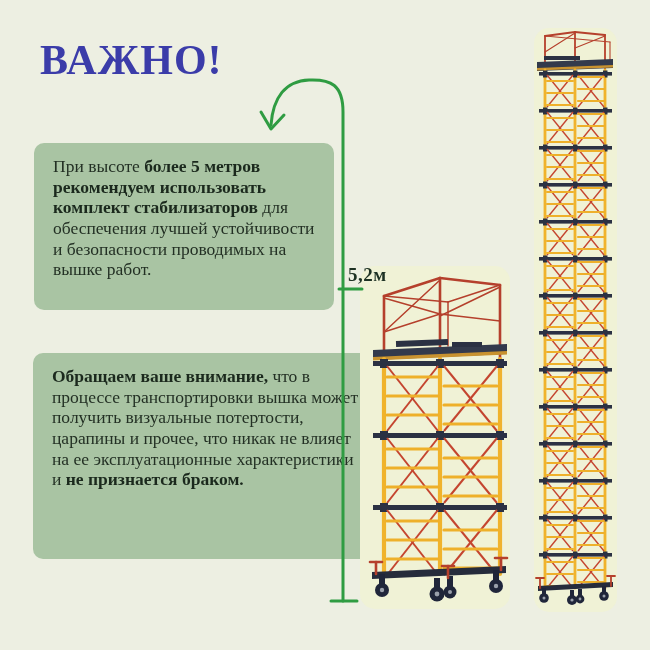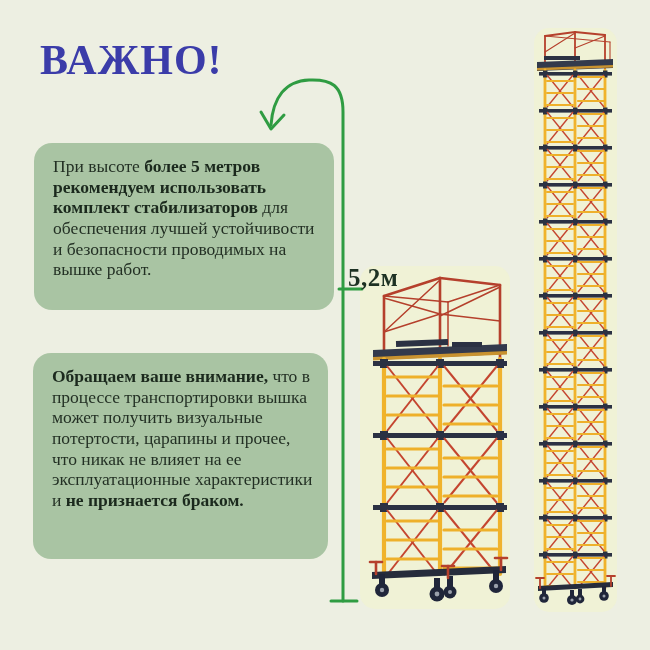--- a/index.html
+++ b/index.html
@@ -9,32 +9,32 @@
     font-family:Liberation Serif, serif;
   }
   .page-title{
     position:absolute;left:40px;top:36px;margin:0;
     font-size:42px;font-weight:800;letter-spacing:1px;
     color:#3b3ca9;
   }
   .overlay{position:absolute;left:0;top:0;pointer-events:none;}
   .note-card{
     position:absolute;box-sizing:border-box;
-    background:#a9c4a3;border-radius:18px;
+    background:#a9c4a3;border-radius:10px;
     color:#233024;
     padding:13px 15px 20px 19px;
   }
   .note-card p{margin:0;font-size:17.5px;line-height:1.18;font-weight:500;}
   .note-card b{font-weight:800;color:#1b291d;}
   .card-stabilizers{left:34px;top:143px;width:300px;min-height:167px;}
-  .card-transport{left:33px;top:353px;width:295px;min-height:206px;}
+  .card-transport{left:33px;top:353px;width:349px;min-height:206px;}
   .footnote{margin-top:10px !important;font-size:12.5px !important;font-weight:600 !important;line-height:1.1 !important;}
   .height-label{
     position:absolute;left:348px;top:264px;
-    font-size:25px;font-weight:800;color:#1d3123;letter-spacing:0.5px;
+    font-size:19px;font-weight:800;color:#1d3123;letter-spacing:0.5px;
   }
   .tower-panel{
     position:absolute;background:#f0f2d6;border-radius:15px;overflow:hidden;
   }
   .panel-small{left:360px;top:266px;width:150px;height:343px;}
   .panel-tall{left:534px;top:28px;width:83px;height:584px;}
   .tower-svg{display:block;width:100%;height:100%;}
 </style>
 </head>
 <body>

